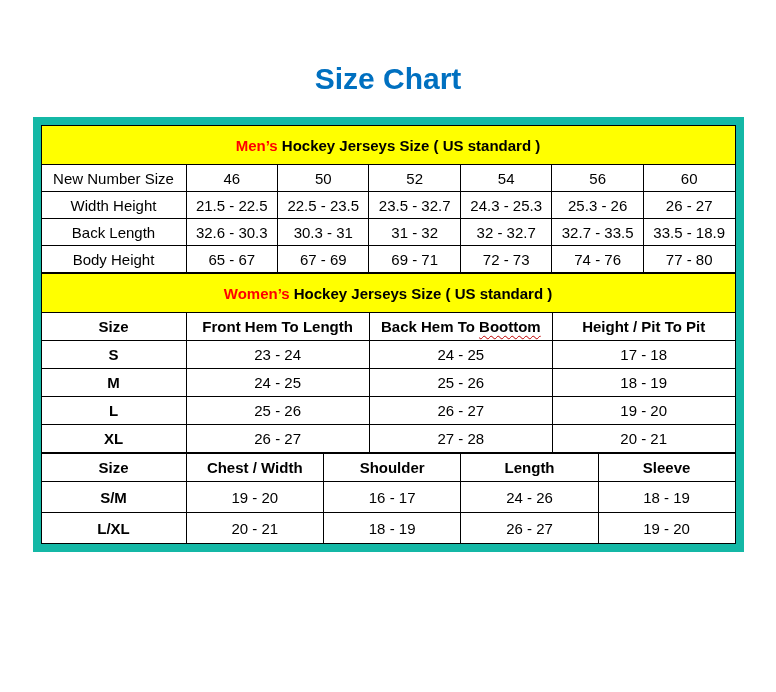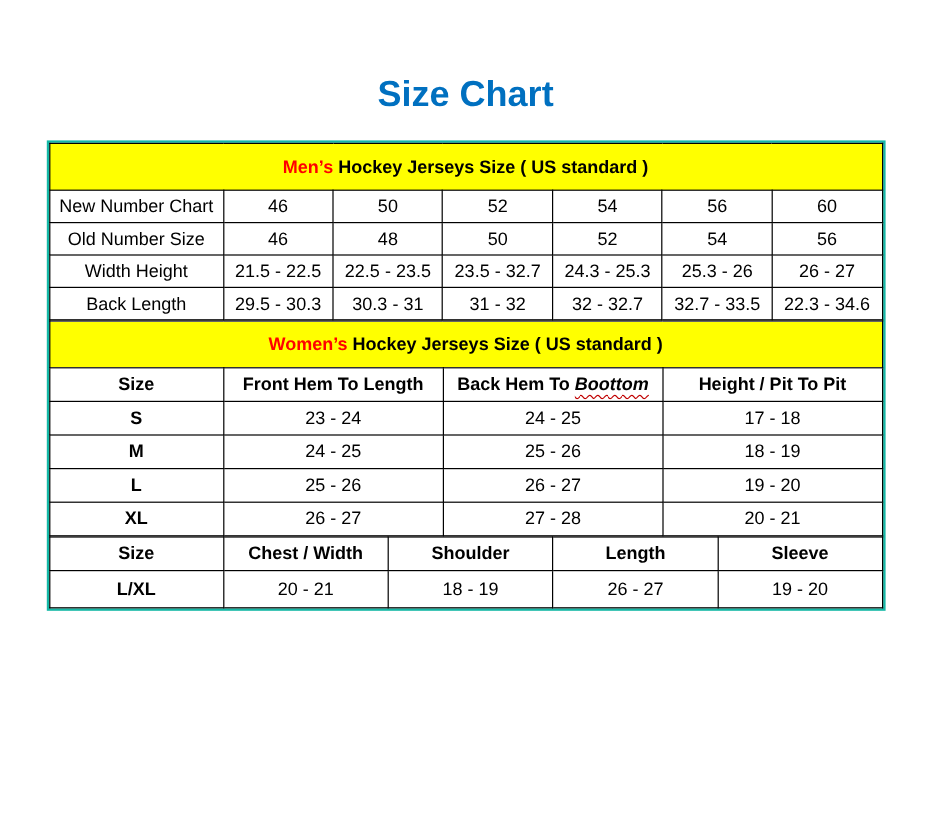--- a/index.html
+++ b/index.html
@@ -21,21 +21,21 @@
     padding-top: 62px;
     text-align: center;
     color: #0070C0;
     font-size: 30px;
     font-weight: bold;
     letter-spacing: 0px;
   }
   .tables-wrap {
     width: 695px;
     margin: 21px auto 0 auto;
-    border: 2px solid #14b8a6;
+    border: 8px solid #14b8a6;
   }
   table.size-table {
     width: 100%;
     border-collapse: collapse;
     table-layout: fixed;
   }
   table.size-table th,
   table.size-table td {
     border: 1px solid #000000;
     background: #ffffff;
@@ -60,21 +60,20 @@
   .men  tr.body-row td, .men  tr.head-row th { height: 26px; }
   .women tr.body-row td, .women tr.head-row th { height: 27px; }
   .youth tr.head-row th { height: 27px; }
   .youth tr.body-row td { height: 30px; }
   .squiggle {
     text-decoration-line: underline;
     text-decoration-style: wavy;
     text-decoration-color: #C00000;
     text-decoration-thickness: 1px;
     text-underline-offset: 3px;
-    font-style: italic;
   }
 </style>
 </head>
 <body>
 
 <div class="page">
 
   <h1 class="title">Size Chart</h1>
 
   <div class="tables-wrap">
@@ -87,54 +86,54 @@
           <col style="width:13.18%">
           <col style="width:13.18%">
           <col style="width:13.18%">
           <col style="width:13.2%">
       </colgroup>
       <tbody>
           <tr>
         <td class="caption-cell" colspan="7"><span class="caption-accent">Men’s</span><span> Hockey Jerseys Size ( US standard )</span></td>
       </tr>
       <tr class="body-row">
-        <td class="row-label">New Number Chart</td>
+        <td class="row-label">New Number Size</td>
         <td>46</td>
         <td>50</td>
         <td>52</td>
         <td>54</td>
         <td>56</td>
         <td>60</td>
       </tr>
       <tr class="body-row">
-        <td class="row-label">Old Number Size</td>
-        <td>46</td>
-        <td>48</td>
-        <td>50</td>
-        <td>52</td>
-        <td>54</td>
-        <td>56</td>
-      </tr>
-      <tr class="body-row">
         <td class="row-label">Width Height</td>
         <td>21.5 - 22.5</td>
         <td>22.5 - 23.5</td>
         <td>23.5 - 32.7</td>
         <td>24.3 - 25.3</td>
         <td>25.3 - 26</td>
         <td>26 - 27</td>
       </tr>
       <tr class="body-row">
         <td class="row-label">Back Length</td>
-        <td>29.5 - 30.3</td>
+        <td>32.6 - 30.3</td>
         <td>30.3 - 31</td>
         <td>31 - 32</td>
         <td>32 - 32.7</td>
         <td>32.7 - 33.5</td>
-        <td>22.3 - 34.6</td>
+        <td>33.5 - 18.9</td>
+      </tr>
+      <tr class="body-row">
+        <td class="row-label">Body Height</td>
+        <td>65 - 67</td>
+        <td>67 - 69</td>
+        <td>69 - 71</td>
+        <td>72 - 73</td>
+        <td>74 - 76</td>
+        <td>77 - 80</td>
       </tr>
     </tbody>
       </table>
 
     <table class="size-table women">
       <colgroup>
         <col style="width:20.9%">
           <col style="width:26.4%">
           <col style="width:26.4%">
           <col style="width:26.3%">
@@ -186,20 +185,27 @@
       </colgroup>
       <tbody>
       <tr class="head-row">
         <th class="col-head">Size</th>
         <th class="col-head">Chest / Width</th>
         <th class="col-head">Shoulder</th>
         <th class="col-head">Length</th>
         <th class="col-head">Sleeve</th>
       </tr>
       <tr class="body-row">
+        <td class="row-label bold">S/M</td>
+        <td>19 - 20</td>
+        <td>16 - 17</td>
+        <td>24 - 26</td>
+        <td>18 - 19</td>
+      </tr>
+      <tr class="body-row">
         <td class="row-label bold">L/XL</td>
         <td>20 - 21</td>
         <td>18 - 19</td>
         <td>26 - 27</td>
         <td>19 - 20</td>
       </tr>
     </tbody>
       </table>
 
   </div>

